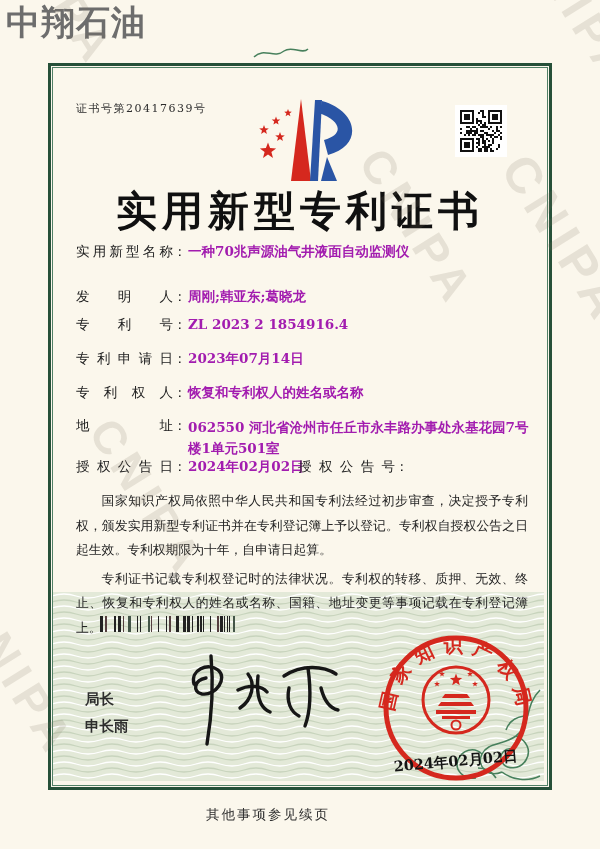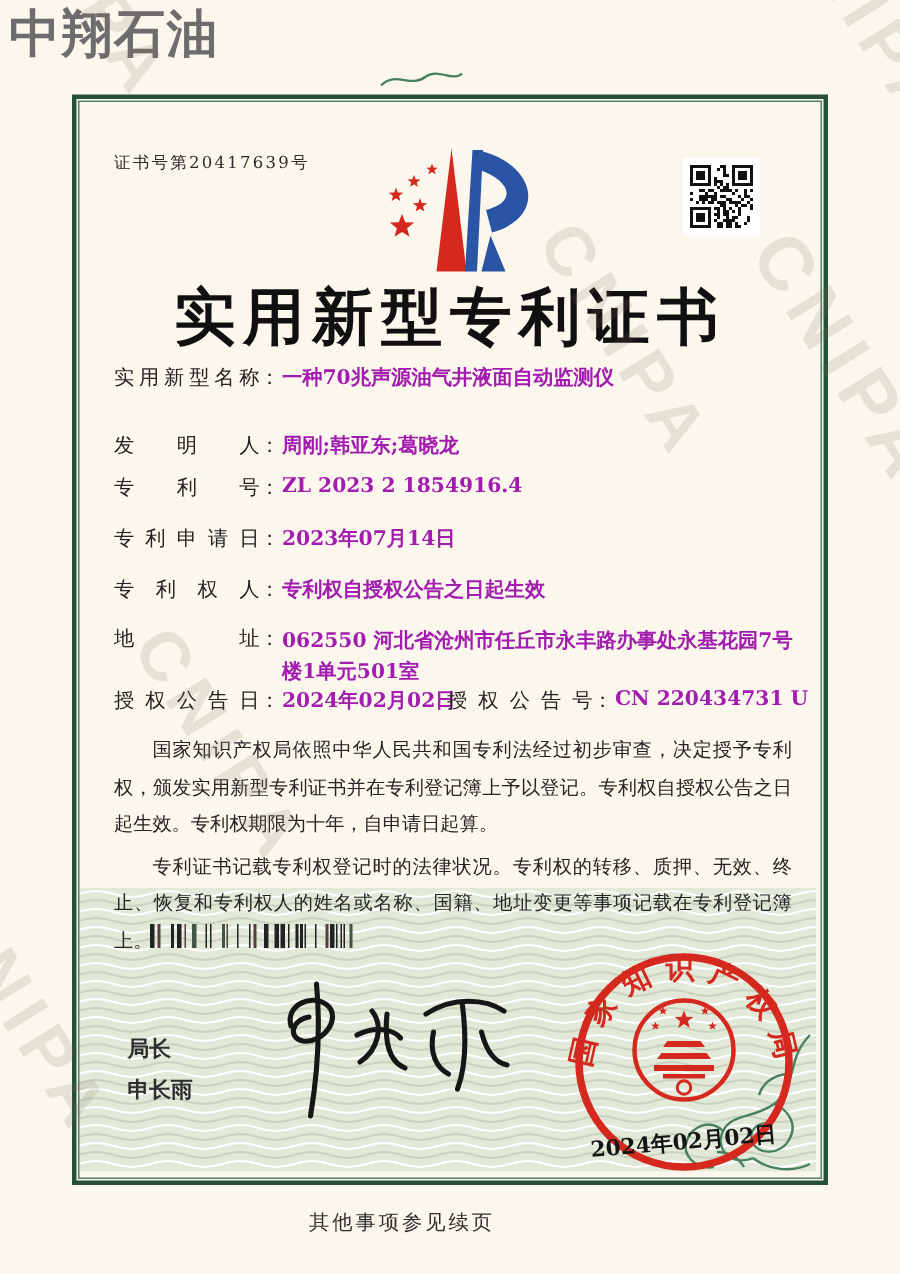--- a/index.html
+++ b/index.html
@@ -261,28 +261,28 @@
     <div class="frow" style="top:45px">
       <span class="lab">发明人</span><span class="col">：</span><span class="val">周刚;韩亚东;葛晓龙</span>
     </div>
     <div class="frow" style="top:73px">
       <span class="lab">专利号</span><span class="col">：</span><span class="val">ZL 2023 2 1854916.4</span>
     </div>
     <div class="frow" style="top:107px">
       <span class="lab">专利申请日</span><span class="col">：</span><span class="val">2023年07月14日</span>
     </div>
     <div class="frow" style="top:141px">
-      <span class="lab">专利权人</span><span class="col">：</span><span class="val">专利权自授权公告之日起生效</span>
+      <span class="lab">专利权人</span><span class="col">：</span><span class="val">恢复和专利权人的姓名或名称</span>
     </div>
     <div class="frow addr" style="top:174px">
       <span class="lab">地址</span><span class="col">：</span><span class="val">062550 河北省沧州市任丘市永丰路办事处永基花园7号楼1单元501室</span>
     </div>
     <div class="frow" style="top:215px">
       <span class="lab">授权公告日</span><span class="col">：</span><span class="val">2024年02月02日</span>
-      <span class="lab" style="position:absolute;left:222px">授权公告号</span><span class="col" style="position:absolute;left:319px">：</span><span class="val" style="position:absolute;left:334px">CN 220434731 U</span>
+      <span class="lab" style="position:absolute;left:222px">授权公告号</span><span class="col" style="position:absolute;left:319px">：</span>
     </div>
   </div>
 
   <div class="paras">
     <p>国家知识产权局依照中华人民共和国专利法经过初步审查，决定授予专利权，颁发实用新型专利证书并在专利登记簿上予以登记。专利权自授权公告之日起生效。专利权期限为十年，自申请日起算。</p>
     <p>专利证书记载专利权登记时的法律状况。专利权的转移、质押、无效、终止、恢复和专利权人的姓名或名称、国籍、地址变更等事项记载在专利登记簿上。</p>
   </div>
 
   <svg class="barcode" width="153" height="16" viewBox="0 0 153 16">
     <g id="barcodeBars">

